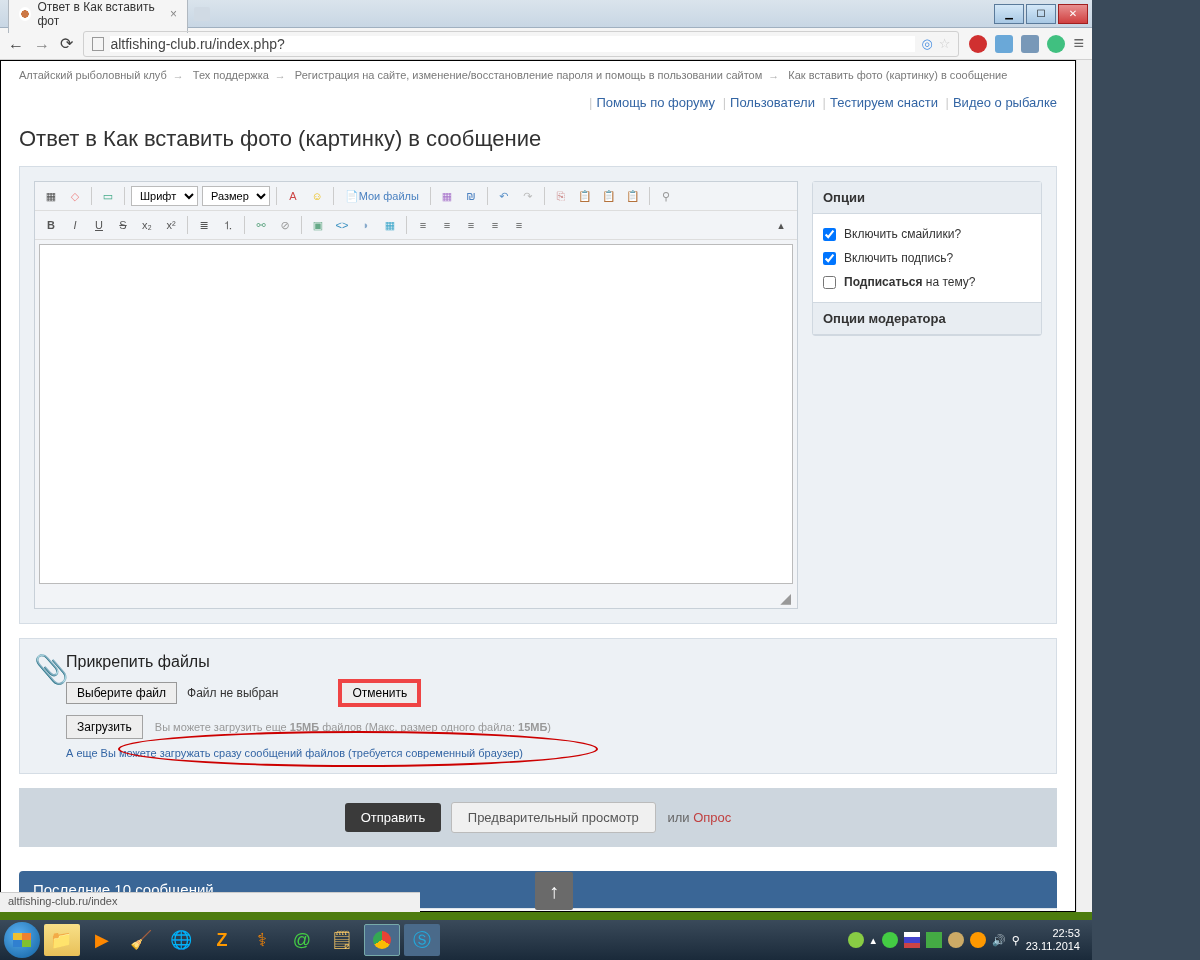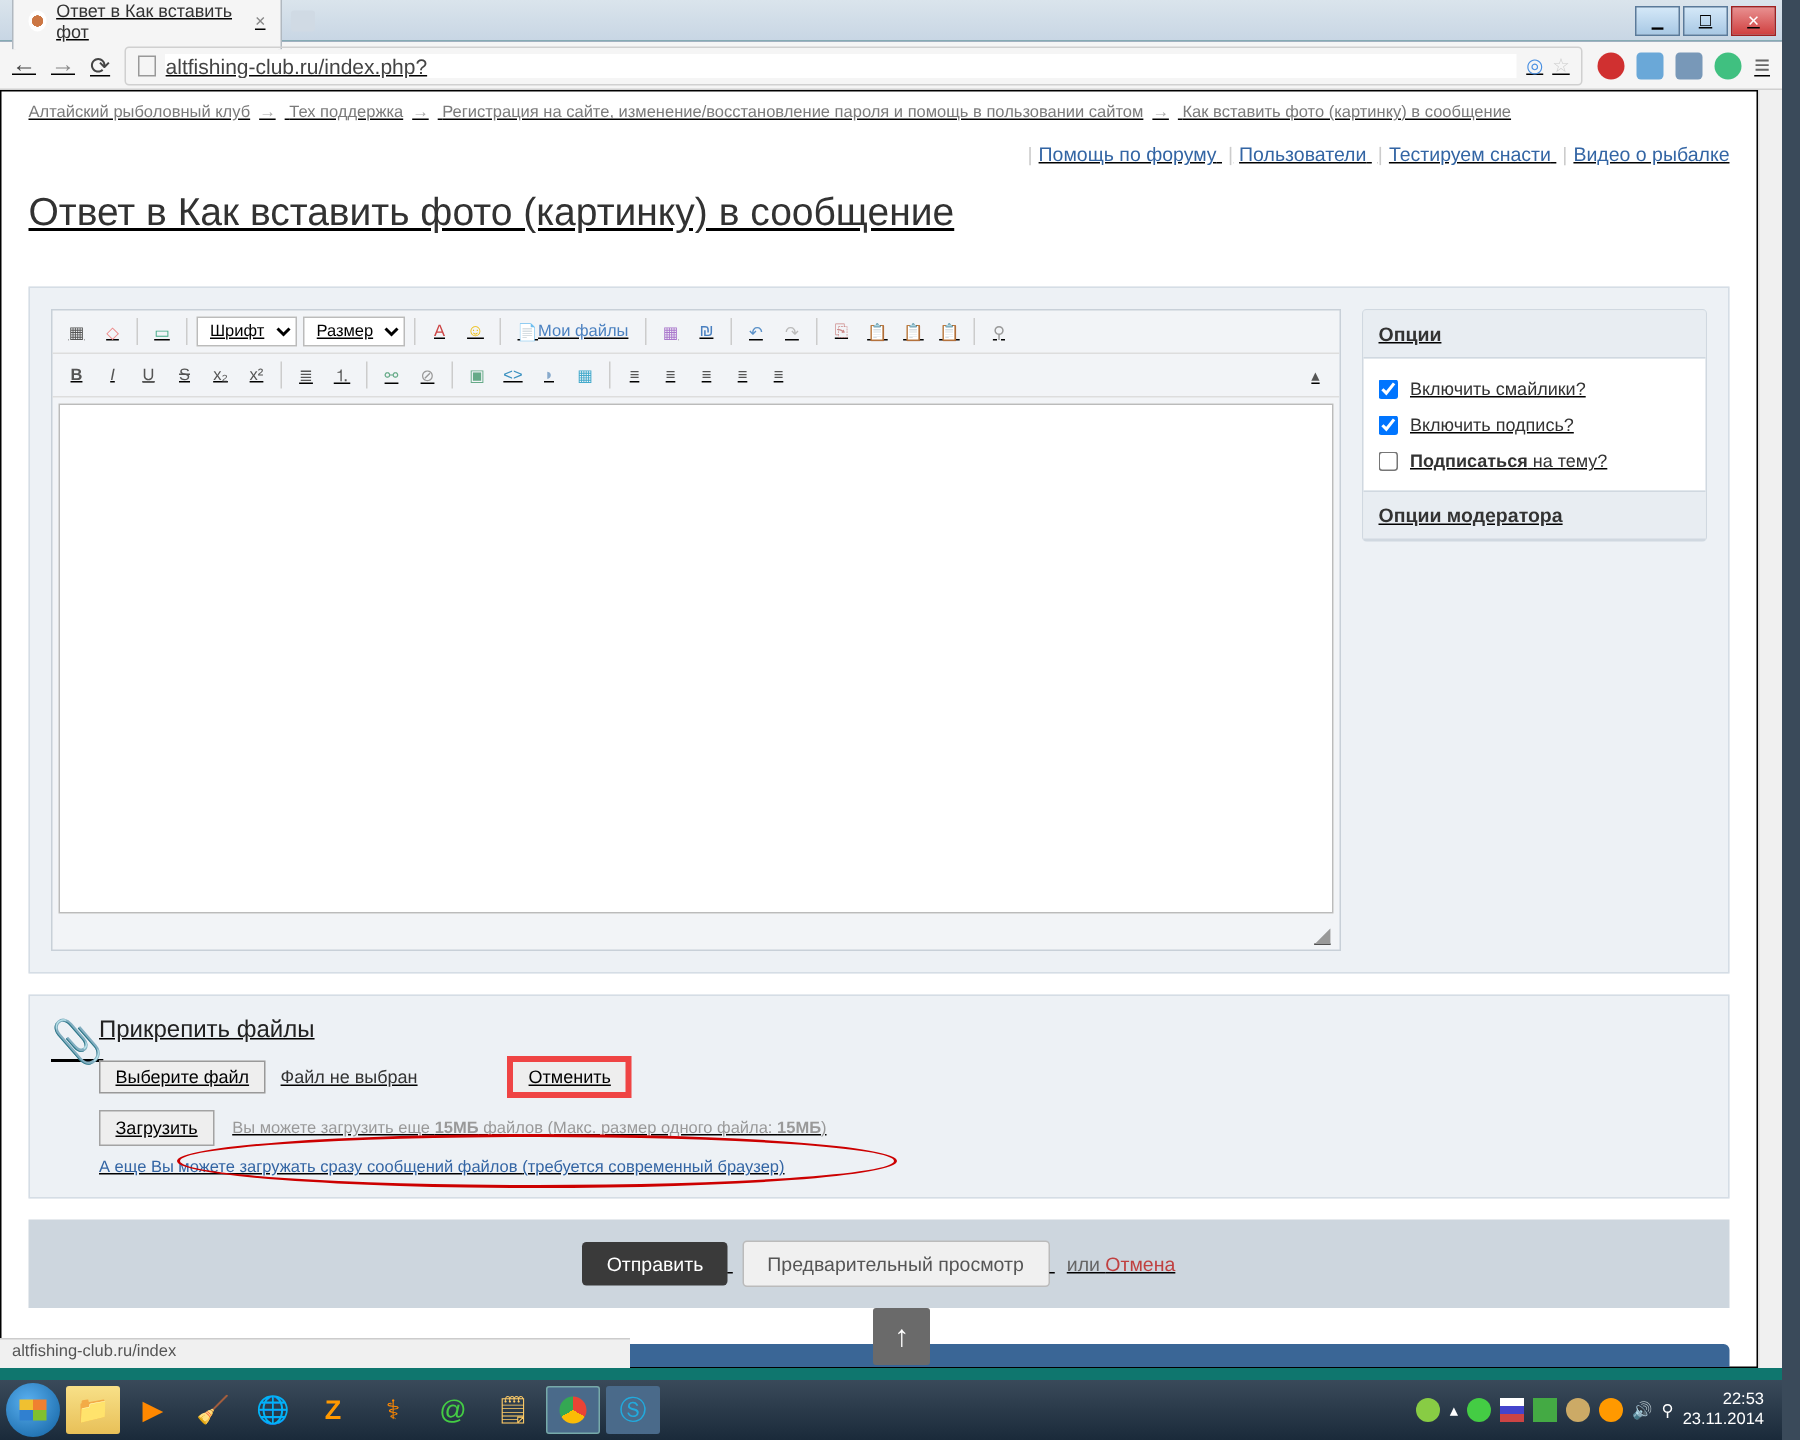--- a/index.html
+++ b/index.html
@@ -1,17 +1,17 @@
 <!DOCTYPE html>
 <html><head>
 <meta charset="utf-8">
 <style>
 * { margin: 0; padding: 0; box-sizing: border-box; }
 body { font-family: Arial, sans-serif; font-size: 13px; background: #3a4a5a; }
-.chrome-window { background: #0f766e; width: 1188px; height: 960px; position: relative; text-decoration: underline; }
+.chrome-window { background: #4d7c0f; width: 1092px; height: 960px; position: relative; }
 .titlebar { background: linear-gradient(#dae4ec, #c8d6e4); height: 28px; display: flex; align-items: center; border-bottom: 1px solid #a0b0c0; }
 .tab { background: #f5f5f5; border: 1px solid #b0b8c0; border-bottom: none; border-radius: 4px 4px 0 0; padding: 5px 10px; margin-left: 8px; display: flex; align-items: center; gap: 6px; font-size: 12px; color: #333; width: 180px; }
 .tab .favicon { width: 14px; height: 14px; background: radial-gradient(circle, #c74 40%, #fff 42%); border-radius: 50%; }
 .tab .close { color: #888; cursor: pointer; margin-left: auto; }
 .newtab { width: 16px; height: 14px; background: #d0dae4; margin-left: 6px; border-radius: 2px; }
 .win-controls { margin-left: auto; display: flex; }
 .win-btn { width: 30px; height: 20px; display: flex; align-items: center; justify-content: center; font-size: 10px; }
 .win-min { background: linear-gradient(#d4e8f8,#a8c8e4); border: 1px solid #5a7a9a; }
 .win-max { background: linear-gradient(#d4e8f8,#a8c8e4); border: 1px solid #5a7a9a; margin-left: 2px; }
 .win-close { background: linear-gradient(#e89090,#d04040); border: 1px solid #a02020; color: #fff; margin-left: 2px; margin-right: 4px; }
@@ -25,21 +25,21 @@
 .ext-icon { width: 18px; height: 18px; border-radius: 3px; }
 .viewport { height: 852px; overflow: hidden; background: #fff; display: flex; }
 .content-area { flex: 1; overflow-y: auto; border: 1px solid #000; padding: 0; }
 .scrollbar-track { width: 16px; background: #f0f0f0; border-left: 1px solid #ddd; }
 .breadcrumb { padding: 8px 18px; font-size: 11px; color: #7a7a7a; }
 .breadcrumb a { color: #7a7a7a; text-decoration: none; }
 .breadcrumb .sep { margin: 0 6px; color: #aaa; }
 .top-links { text-align: right; padding: 6px 18px; font-size: 13px; }
 .top-links a { color: #3365a4; text-decoration: none; }
 .top-links .bar { color: #ccc; margin: 0 4px; }
-.page-title { font-size: 26px; color: #323232; padding: 10px 18px 34px; font-weight: normal; }
+.page-title { font-size: 22px; color: #323232; padding: 10px 18px 14px; font-weight: normal; }
 .editor-wrap { margin: 0 18px; background: #edf1f5; border: 1px solid #d5dde5; padding: 14px; display: flex; gap: 14px; }
 .editor-main { flex: 1; border: 1px solid #c8d0d8; background: #f2f4f7; }
 .toolbar-row { display: flex; align-items: center; padding: 4px 6px; gap: 4px; flex-wrap: wrap; border-bottom: 1px solid #ddd; }
 .tb-btn { width: 20px; height: 20px; border: 1px solid transparent; display: flex; align-items: center; justify-content: center; font-size: 11px; cursor: pointer; color: #555; border-radius: 2px; }
 .tb-sep { width: 1px; height: 18px; background: #ccc; margin: 0 2px; }
 .tb-select { font-size: 11px; padding: 2px 4px; border: 1px solid #bbb; background: #fff; }
 .editor-body { background: #fff; min-height: 340px; margin: 4px; border: 1px solid #bbb; }
 .attach-section { margin: 14px 18px 0; background: #edf1f5; border: 1px solid #d5dde5; padding: 14px; position: relative; }
 .attach-row { display: flex; align-items: flex-start; gap: 12px; }
 .clip-icon { width: 20px; height: 40px; color: #aaa; font-size: 28px; }
@@ -246,21 +246,21 @@
         </div>
         <a href="#" class="multi-link">
           <span>А еще Вы можете загружать сразу сообщений файлов </span><span>(требуется современный браузер)</span>
         </a>
         <div class="red-circle"></div>
       </div>
 
       <div class="submit-bar">
         <button class="submit-btn">Отправить</button>
         <button class="preview-btn">Предварительный просмотр</button>
-        <span class="or-text"><span>или </span><a href="#" class="cancel-link">Отмена</a></span>
+        <span class="or-text"><span>или </span><a href="#" class="cancel-link">Опрос</a></span>
       </div>
 
       <div class="last-posts">
         <div class="lp-header">Последние 10 сообщений</div>
         <div class="lp-row"></div>
       </div>
 
       <div class="scroll-top-arrow">↑</div>
     </div>
     <div class="scrollbar-track"></div>

